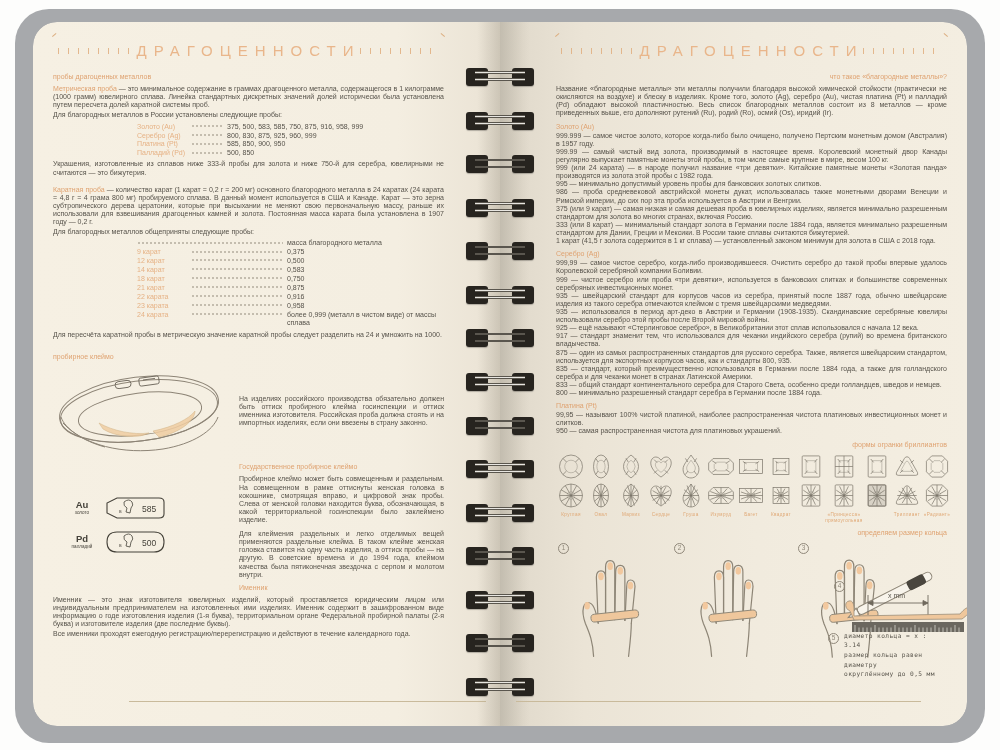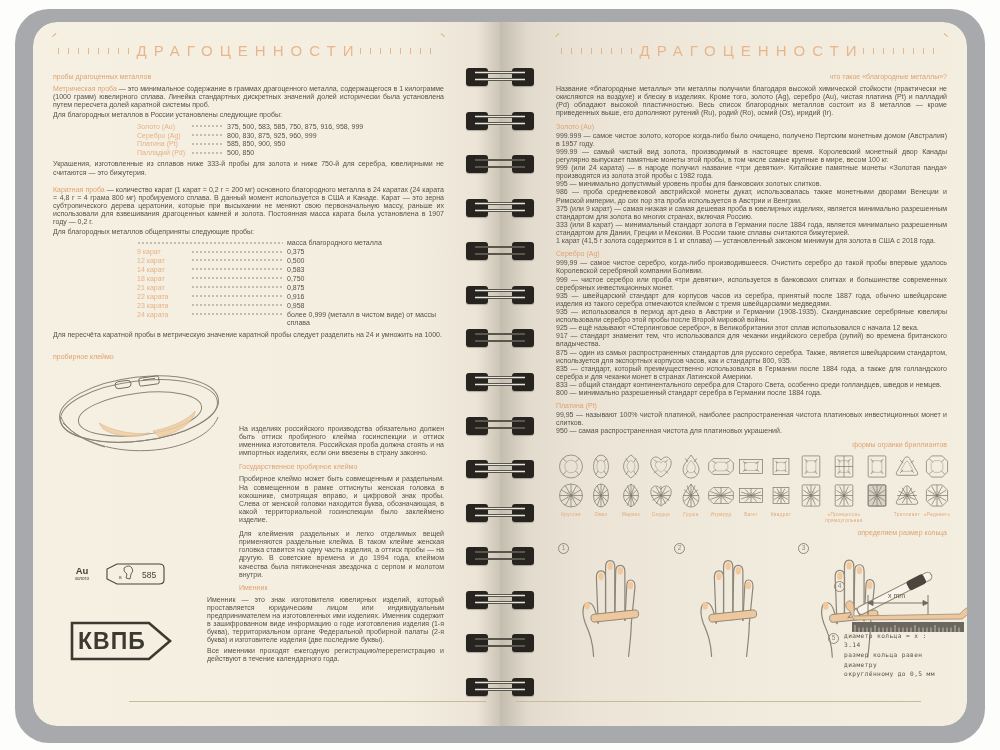--- a/index.html
+++ b/index.html
@@ -30,21 +30,21 @@
   .llabel { width:54px; color:#e6b285; flex:none; }
   .ldots { height:7px; flex:none; margin-right:4px;
            background-image:radial-gradient(circle,#8a8373 .6px,transparent .8px);
            background-size:4px 4px; background-repeat:repeat-x; background-position:0 75%; }
   .lrow.m .ldots { width:32px; }
   .lrow.k .ldots { width:92px; }
   .lrow.hdr .llabel { width:0; }
   .lrow.hdr .ldots { width:146px; }
   .lval { flex:1; }
 
-  .cols { display:flex; gap:14px; align-items:flex-end; }
+  .cols { display:flex; gap:14px; align-items:center; }
   .col-fig { width:172px; flex:none; }
   .col-txt { flex:1; }
 
   .stamp-row { display:flex; align-items:center; gap:7px; margin:0 0 10px 14px; }
   .stamp-sym { width:30px; text-align:center; color:#45423a; line-height:1; }
   .stamp-sym b { font-size:9.5px; display:block; }
   .stamp-sym small { font-size:4.6px; display:block; margin-top:1px; }
 
   .kvpb-wrap { width:140px; flex:none; padding:6px 0 0 16px; }
 
@@ -209,37 +209,43 @@
                 <b>Au</b>
                 <small>золото</small>
               </span>
               <svg width="64" height="24" viewBox="0 0 64 24">
                 <path d="M13,2 H55 Q60,2 60,6 V18 Q60,22 55,22 H13 L3,17 V7 Z" fill="none" stroke="#45423a" stroke-width="1.1"></path>
                 <path d="M20,6 q5,-4 8,0 q2,3 -1,6 l-1,5 -4,-1 1,-4 q-4,-2 -3,-6" fill="none" stroke="#45423a" stroke-width=".8"></path>
                 <text x="15" y="17" font-size="4" fill="#45423a">В</text>
                 <text x="38" y="16" font-size="8.5" fill="#45423a">585</text>
               </svg>
             </div>
+            <div class="stamp-row">
+              <span class="stamp-sym">
+                <b>Pd</b>
+                <small>палладий</small>
+              </span>
+              <svg width="64" height="24" viewBox="0 0 64 24">
+                <path d="M13,2 H50 Q60,2 60,12 Q60,22 50,22 H13 Q3,22 3,12 Q3,2 13,2 Z" fill="none" stroke="#45423a" stroke-width="1.1"></path>
+                <path d="M20,6 q5,-4 8,0 q2,3 -1,6 l-1,5 -4,-1 1,-4 q-4,-2 -3,-6" fill="none" stroke="#45423a" stroke-width=".8"></path>
+                <text x="15" y="17" font-size="4" fill="#45423a">В</text>
+                <text x="38" y="16" font-size="8.5" fill="#45423a">500</text>
+              </svg>
+            </div>
           </div>
         <div class="col-txt">
           <div class="sec-label" style="margin-top:0">Государственное пробирное клеймо</div>
           <p class="body">Пробирное клеймо может быть совмещенным и раздельным. На совмещенном в рамке оттиснуты женская головка в кокошнике, смотрящая вправо, и цифровой знак пробы. Слева от женской головки находится буква, обозначающая, в какой территориальной госинспекции было заклеймено изделие.</p>
           <div class="gap-s"></div>
           <p class="body">Для клеймения раздельных и легко отделимых вещей применяются раздельные клейма. В таком клейме женская головка ставится на одну часть изделия, а оттиск пробы — на другую. В советские времена и до 1994 года, клеймом качества была пятиконечная звездочка с серпом и молотом внутри.</p>
           <div class="sec-label">Именник</div>
         </div>
       </div>
 
       <div class="cols">
-        <div class="kvpb-wrap">
-          <svg width="104" height="44" viewBox="0 0 104 44">
-            <polygon points="3,4 80,4 101,22 80,40 3,40" fill="none" stroke="#3c3931" stroke-width="2.6"></polygon>
-            <text x="9" y="30" font-size="23" font-weight="bold" letter-spacing="1" fill="#3c3931">КВПБ</text>
-          </svg>
-        </div>
         <div class="col-txt">
           <p class="body">Именник — это знак изготовителя ювелирных изделий, который проставляется юридическим лицом или индивидуальным предпринимателем на изготовленных ими изделиях. Именник содержит в зашифрованном виде информацию о годе изготовления изделия (1-я буква), территориальном органе Федеральной пробирной палаты (2-я буква) и изготовителе изделия (две последние буквы).</p>
           <p class="body">Все именники проходят ежегодную регистрацию/перерегистрацию и действуют в течение календарного года.</p>
         </div>
       </div>
 
       <div class="footer-line"></div>
     </section>
 
     <section class="page page-right">

